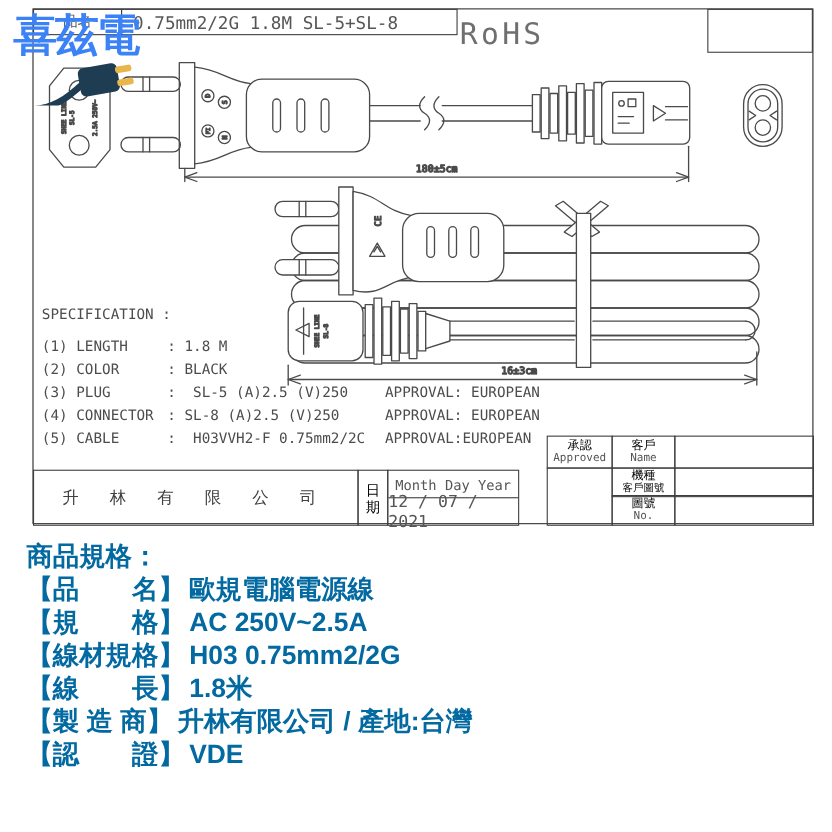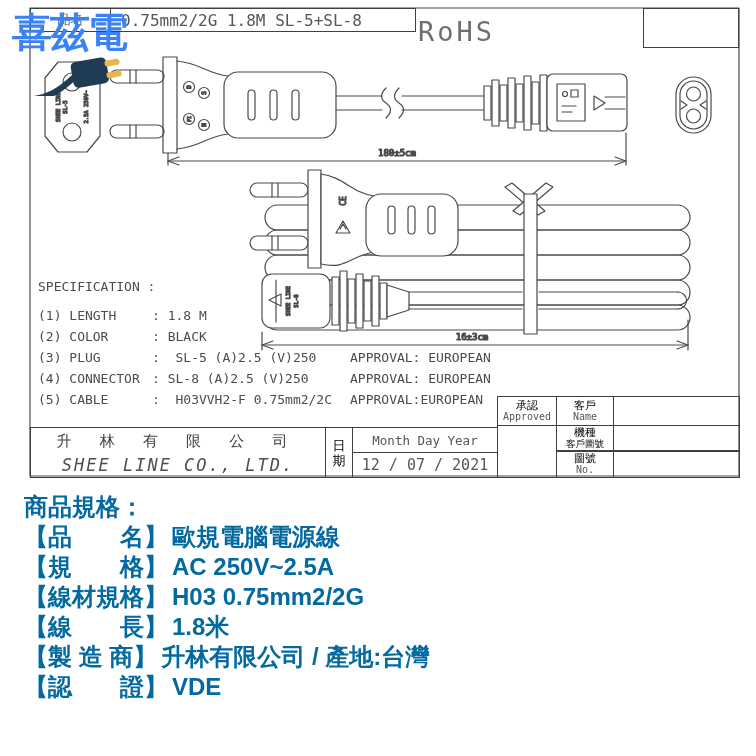--- a/index.html
+++ b/index.html
@@ -17,21 +17,21 @@
   
   .spec{position:absolute;left:38px;top:279px;width:456px;font-size:13px;color:#4c4c4c;z-index:10;}
   .spec .hd{margin-bottom:14px;}
   .spec .row{display:grid;grid-template-columns:114px 198px 1fr;height:21px;white-space:pre;}
   
   .cmp{left:30px;top:427px;width:296px;height:51px;flex-direction:column;}
   .cmp .zh{font-size:15px;letter-spacing:12px;color:#404040;line-height:24px;}
   .cmp .en{font-size:17px;font-style:italic;letter-spacing:2px;color:#4f4f4f;line-height:24px;}
   .dlab{left:325px;top:427px;width:28px;height:51px;font-size:13px;}
   .dlab span{display:block;width:15px;line-height:15px;word-break:break-all;text-align:center;}
-  .dcol{left:352px;top:427px;width:146px;height:51px;padding:0;}
+  .dcol{left:352px;top:427px;width:120px;height:51px;padding:0;}
   .dcol .r{height:24px;display:flex;align-items:center;justify-content:center;font-size:12.5px;}
   .dcol .r+.r{border-top:1.5px solid #3f3f3f;height:23px;font-size:15px;}
   
   .ap{font-size:11px;flex-direction:column;line-height:12px;}
   .ap .en{font-size:10px;}
   .ap .sm{font-size:9.5px;}
   
   .pinfo{position:absolute;left:24px;top:492px;z-index:10;color:#0369a1;font-weight:700;}
   .pinfo .hd{font-size:24px;line-height:30px;}
   .pinfo .ln{font-size:24px;line-height:30px;white-space:pre;}
@@ -222,21 +222,20 @@
     </div>
     <div class="row">
       <span>(5) CABLE</span>
       <span>:  H03VVH2-F 0.75mm2/2C</span>
       <span>APPROVAL:EUROPEAN</span>
     </div>
   </div>
 
   <div class="box flexc cmp">
     <div class="zh">升 林 有 限 公 司</div>
-    <div class="en cad">SHEE LINE CO., LTD.</div>
   </div>
   <div class="box flexc dlab">
     <span>日期</span>
   </div>
   <div class="box dcol">
     <div class="r cad">Month Day Year</div>
     <div class="r cad">12 / 07 / 2021</div>
   </div>
 
   <div class="box flexc ap" style="left:497px;top:396px;width:60px;height:30px;">

